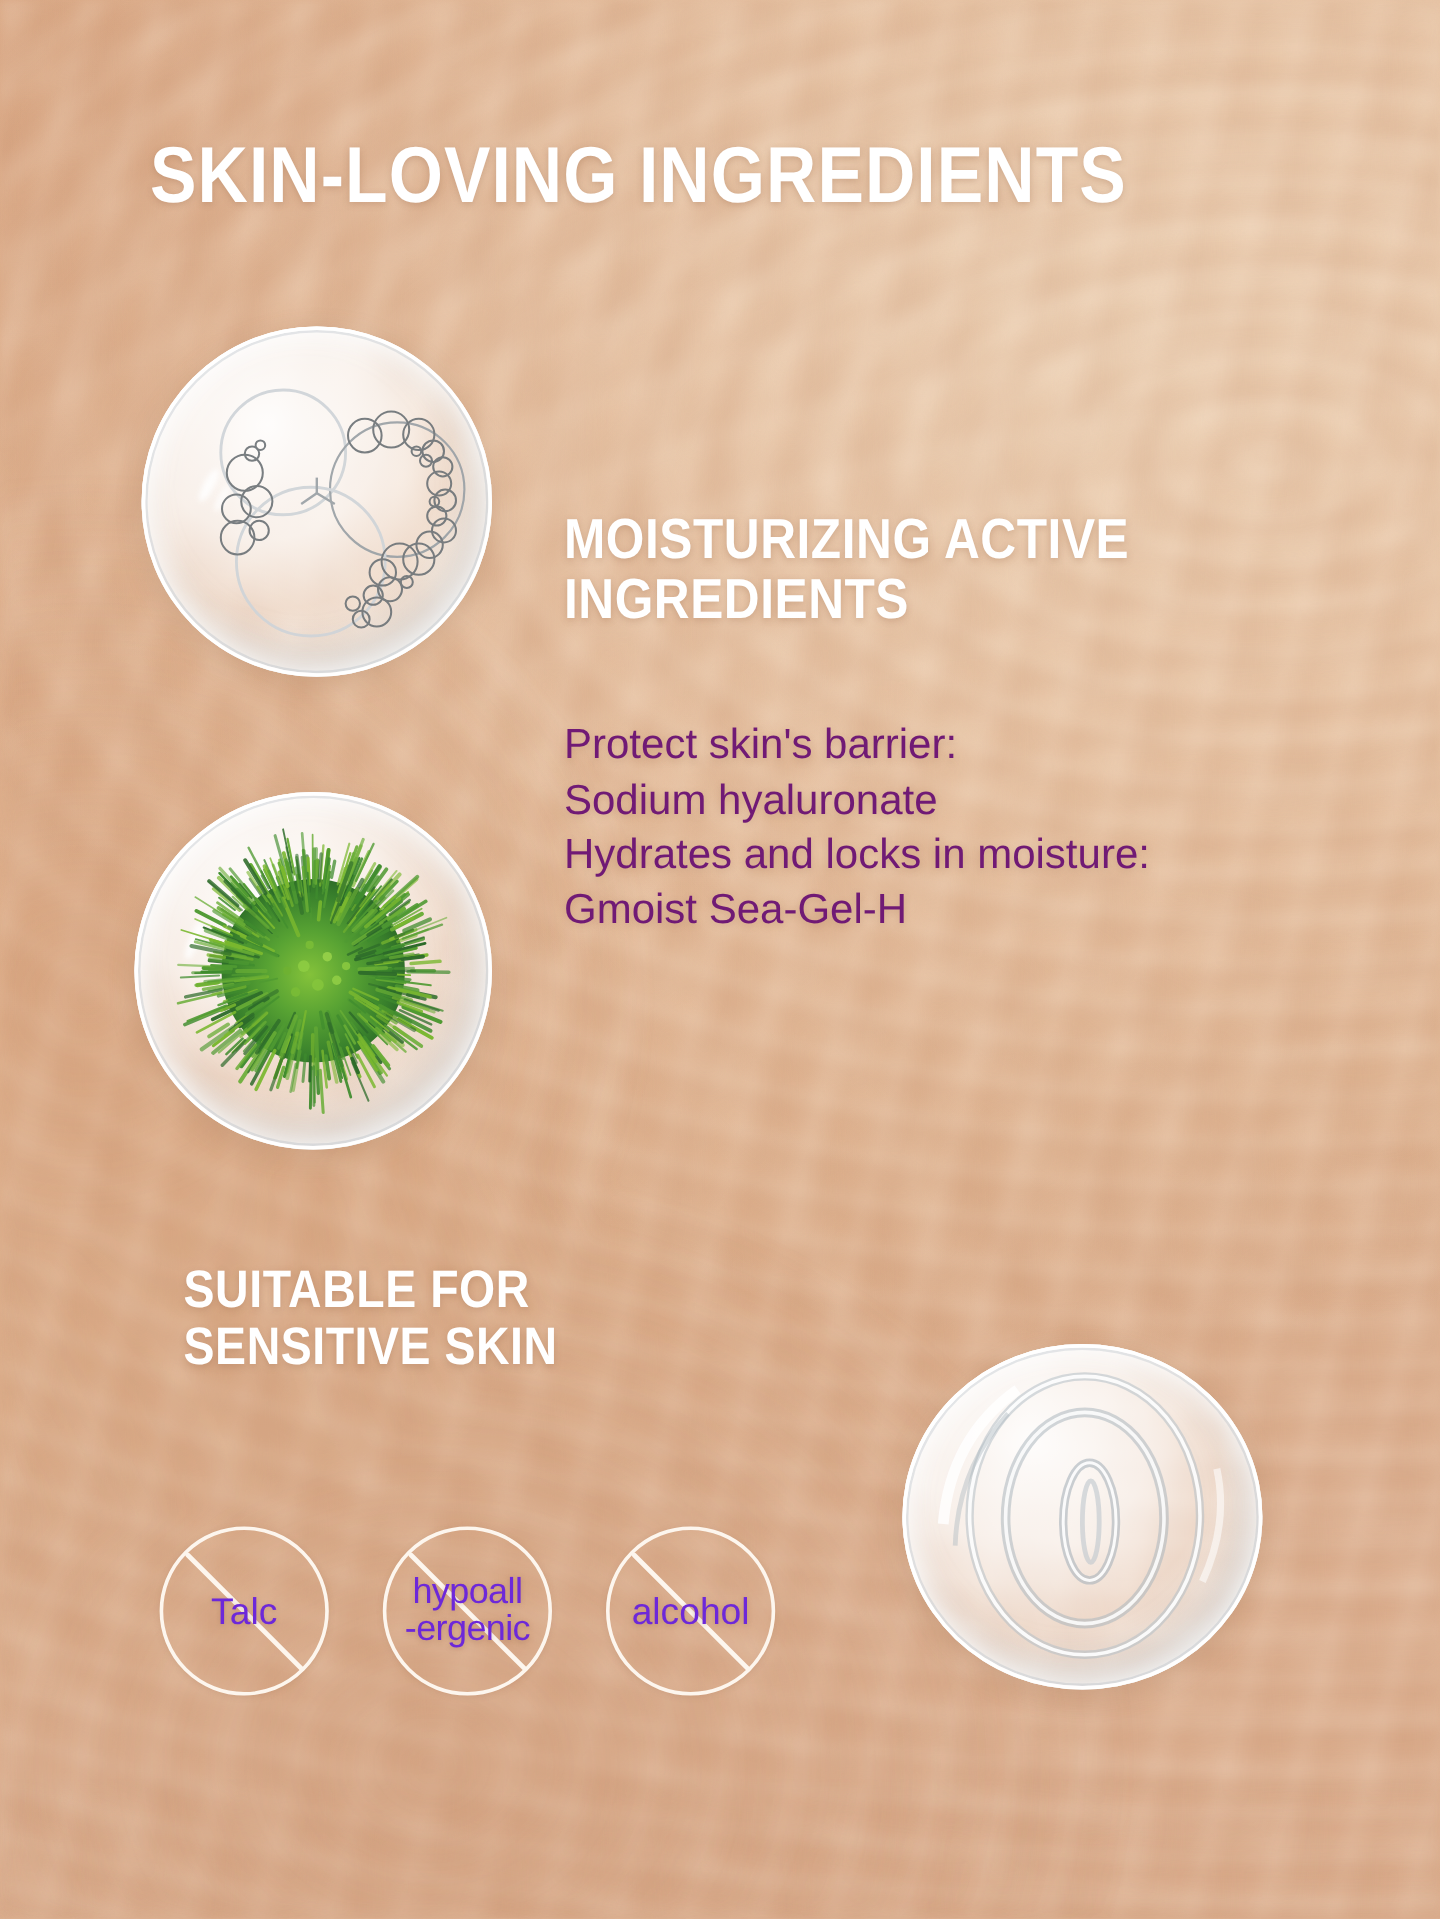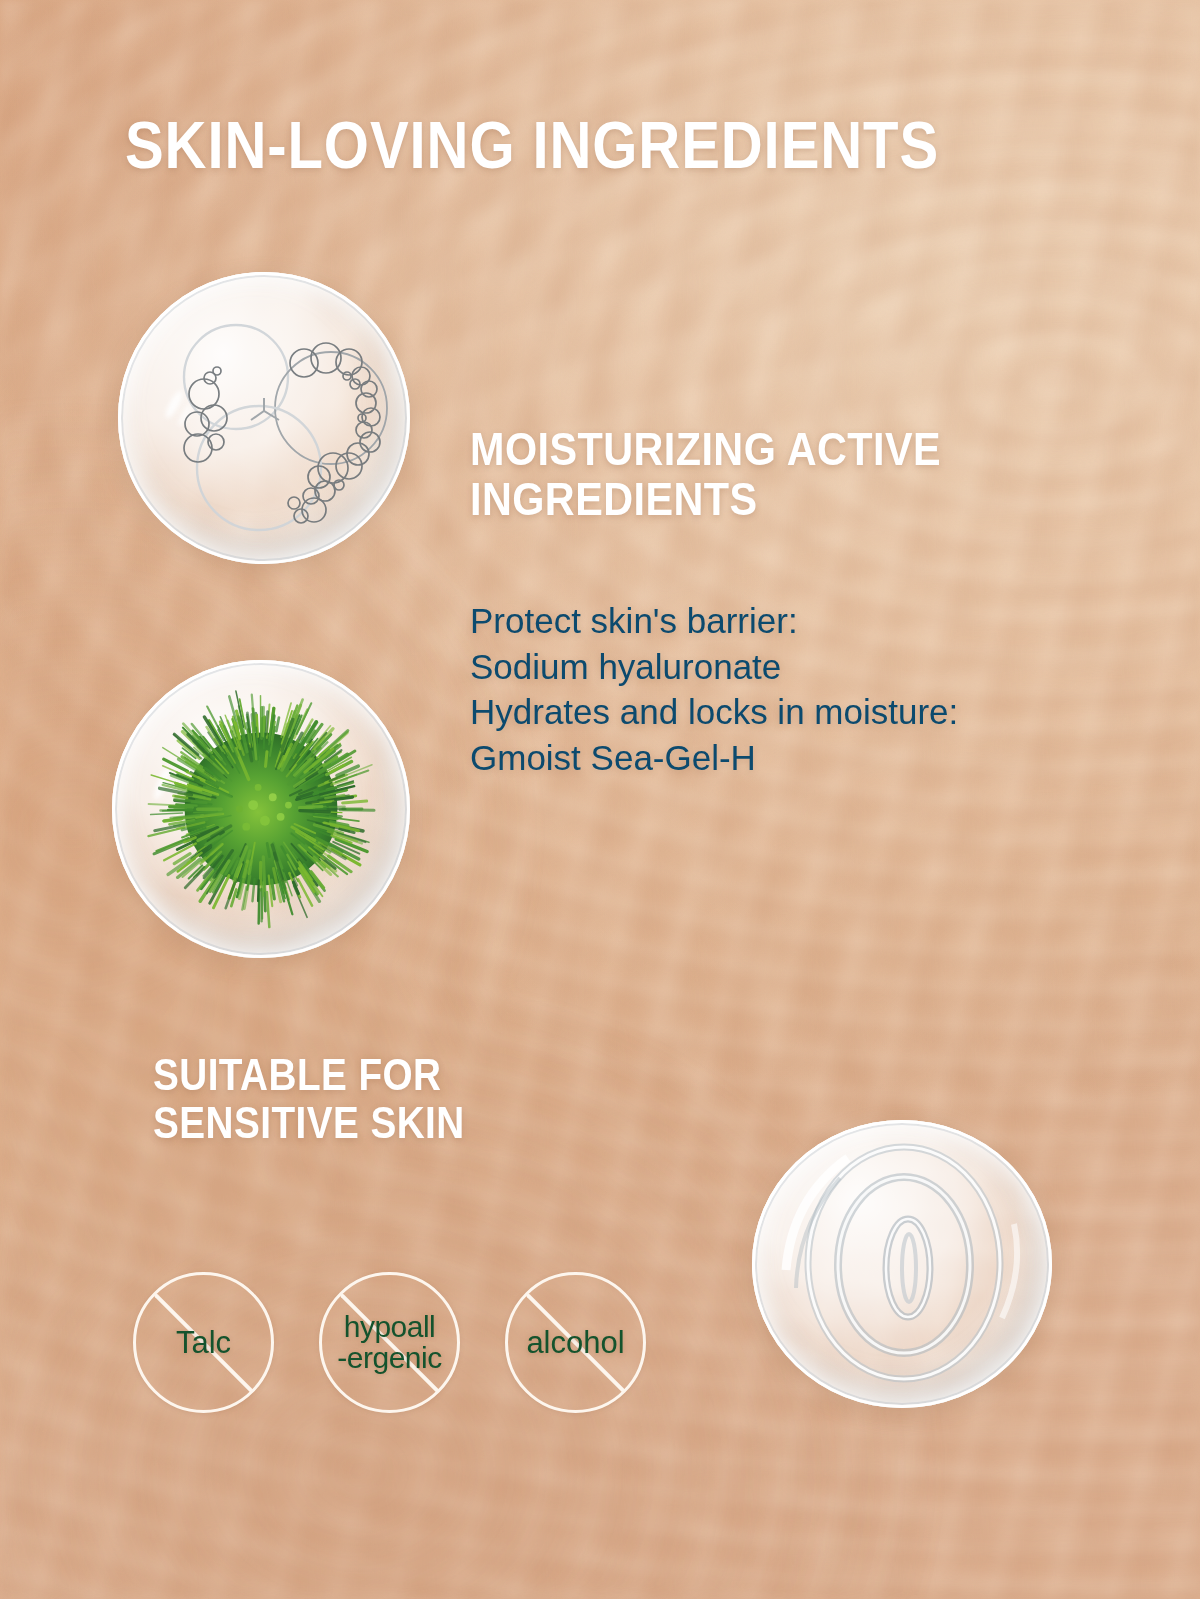--- a/index.html
+++ b/index.html
@@ -43,34 +43,34 @@
     letter-spacing:.5px;line-height:1.02;white-space:pre-line;
     transform:scaleX(.88);transform-origin:left center;
     text-shadow:0 2px 7px rgba(150,100,70,.30);
   }
   #title{left:125px;top:112px;font-size:66px;letter-spacing:1px;}
   #sec1-title{left:470px;top:424px;font-size:47px;line-height:1.06;}
   #sec2-title{left:153px;top:1051px;font-size:44px;line-height:1.10;}
 
   #sec1-body{
     position:absolute;left:470px;top:598px;
-    color:#0c4a6e;font-size:35px;line-height:1.30;font-weight:400;
+    color:#701a75;font-size:35px;line-height:1.30;font-weight:400;
     white-space:pre-line;text-shadow:0 2px 6px rgba(150,100,70,.26);
   }
 
   
   #badges{position:absolute;left:133px;top:1272px;display:flex;gap:45px;}
   .badge{position:relative;width:141px;height:141px;border-radius:50%;
     border:3.5px solid #fdf6ee;box-sizing:border-box;
     display:flex;align-items:center;justify-content:center;
     box-shadow:0 1px 5px rgba(150,100,70,.18);}
   .badge .slash{position:absolute;left:50%;top:50%;width:138px;height:3.5px;
     background:#fdf6ee;border-radius:2px;
     transform:translate(-50%,-50%) rotate(45deg);}
-  .badge .btxt{position:relative;z-index:2;color:#14532d;
+  .badge .btxt{position:relative;z-index:2;color:#6d28d9;
     font-size:31px;line-height:1.02;font-weight:400;text-align:center;
     white-space:pre-line;text-shadow:0 1px 4px rgba(150,100,70,.35);}
   .badge.wide .btxt{font-size:30px;letter-spacing:-.5px;}
 
   
   .drop{position:absolute;border-radius:50%;}
   .drop .glass{position:absolute;inset:0;border-radius:50%;
     background:
       radial-gradient(circle at 36% 28%, rgba(255,255,255,.97) 0%, rgba(255,255,255,.80) 34%, rgba(255,255,255,.52) 55%, rgba(248,250,251,.62) 72%, rgba(255,255,255,.92) 86%, rgba(236,240,242,.95) 100%);
     box-shadow:

